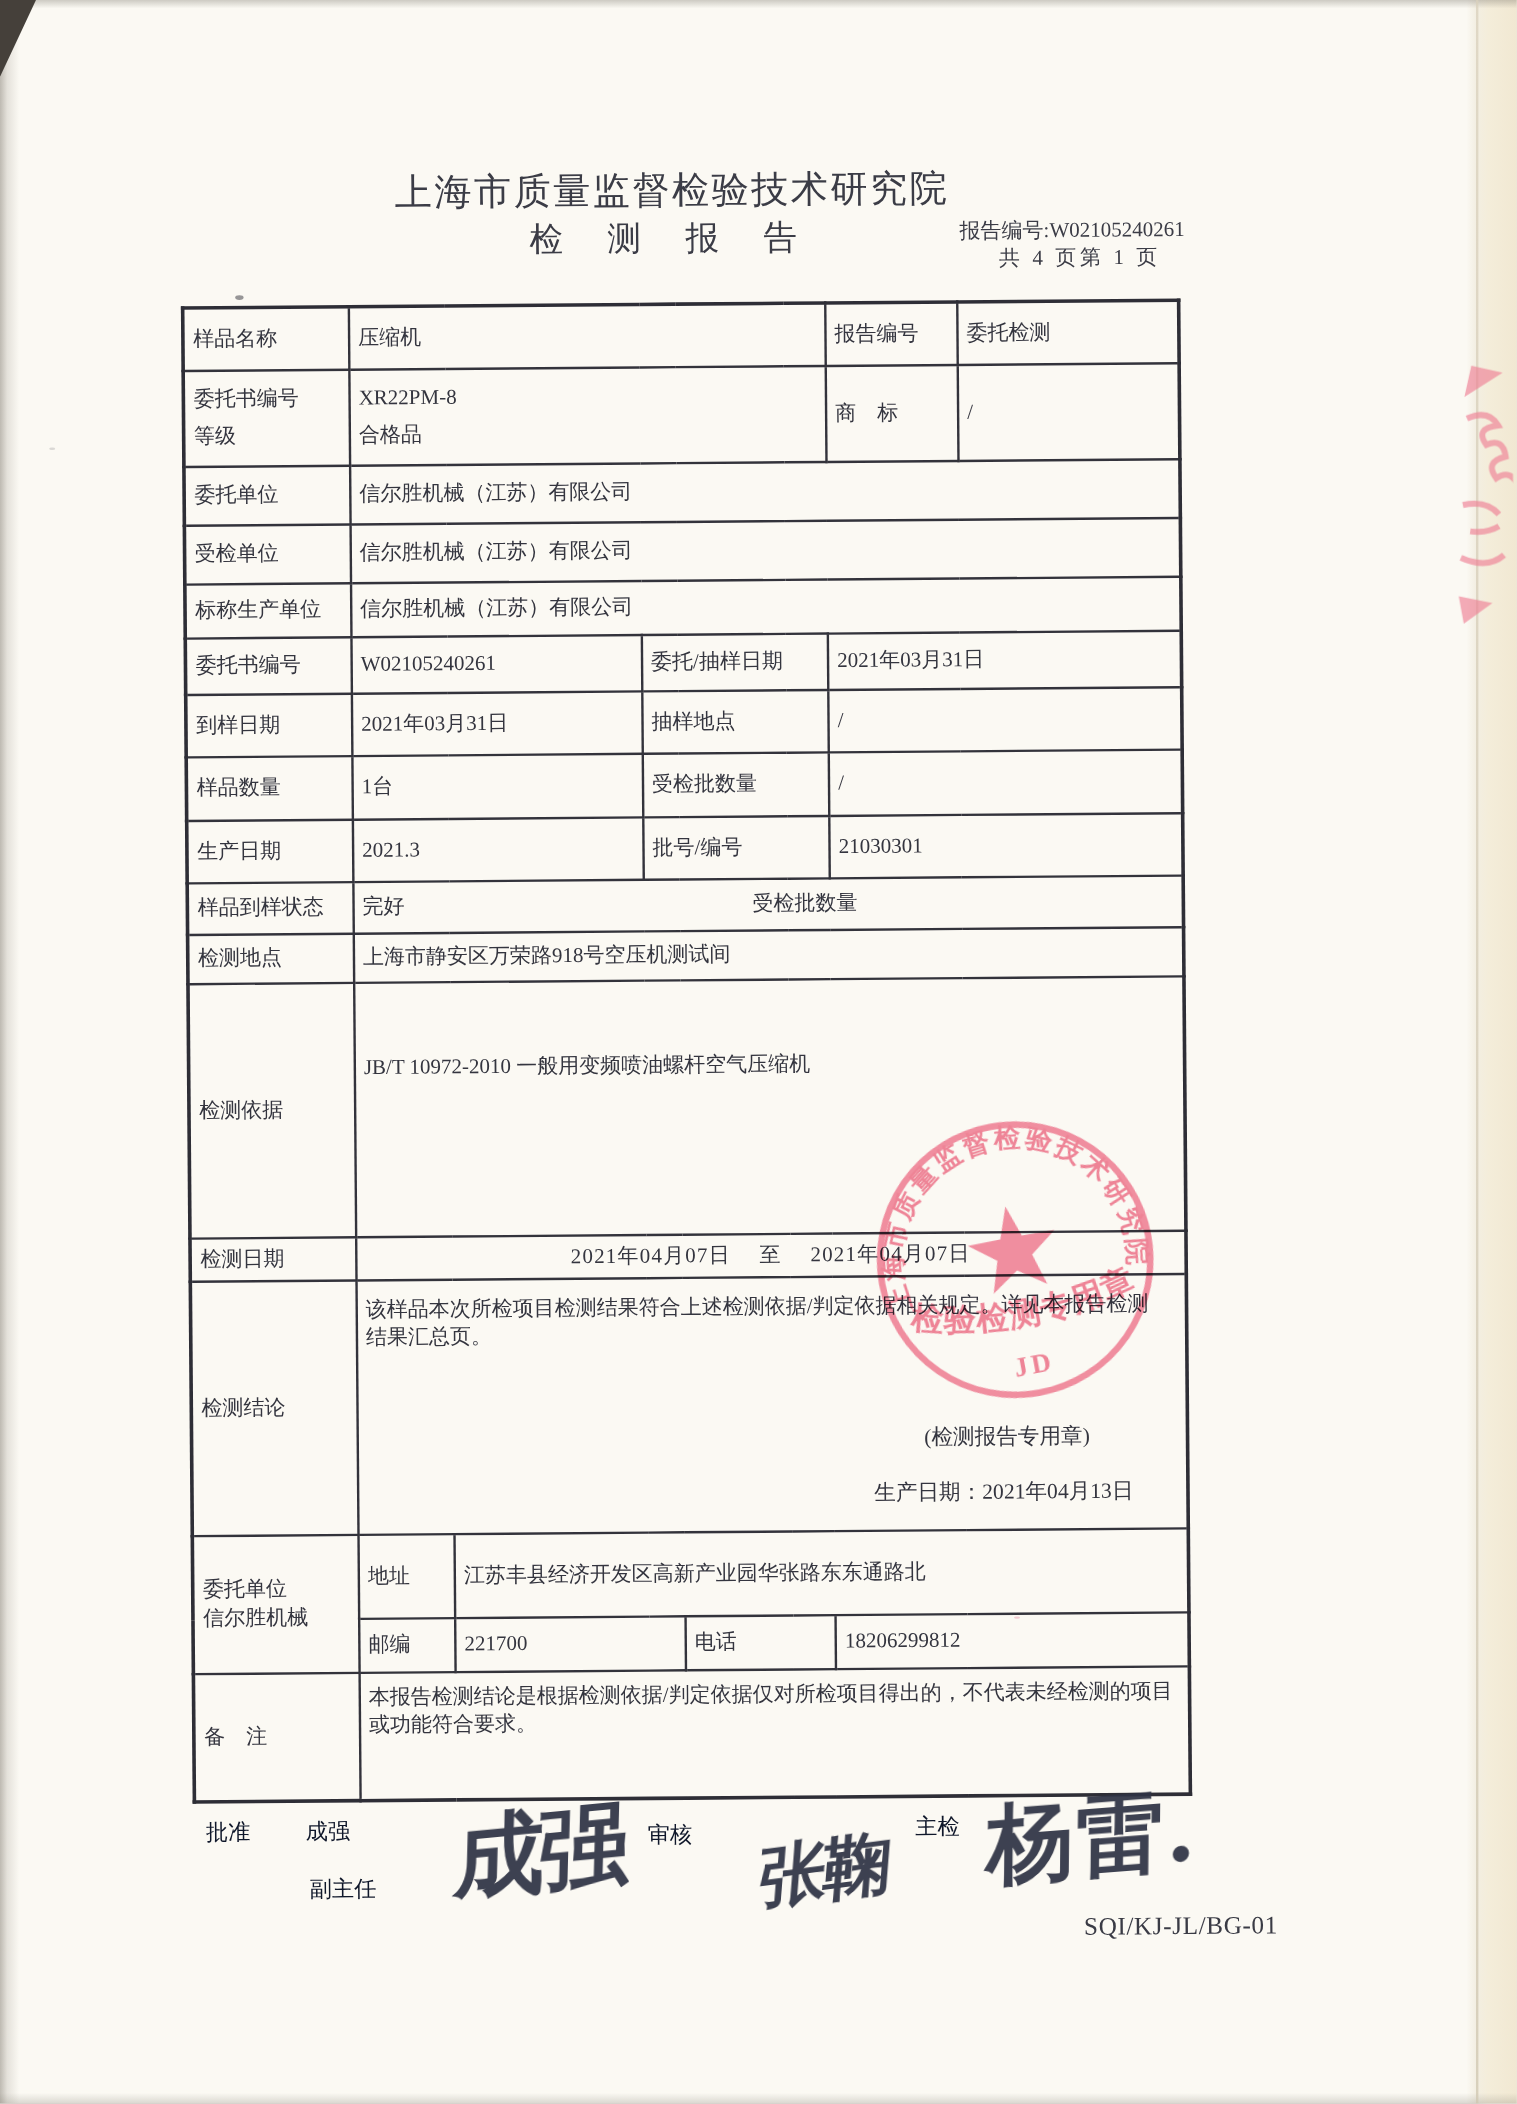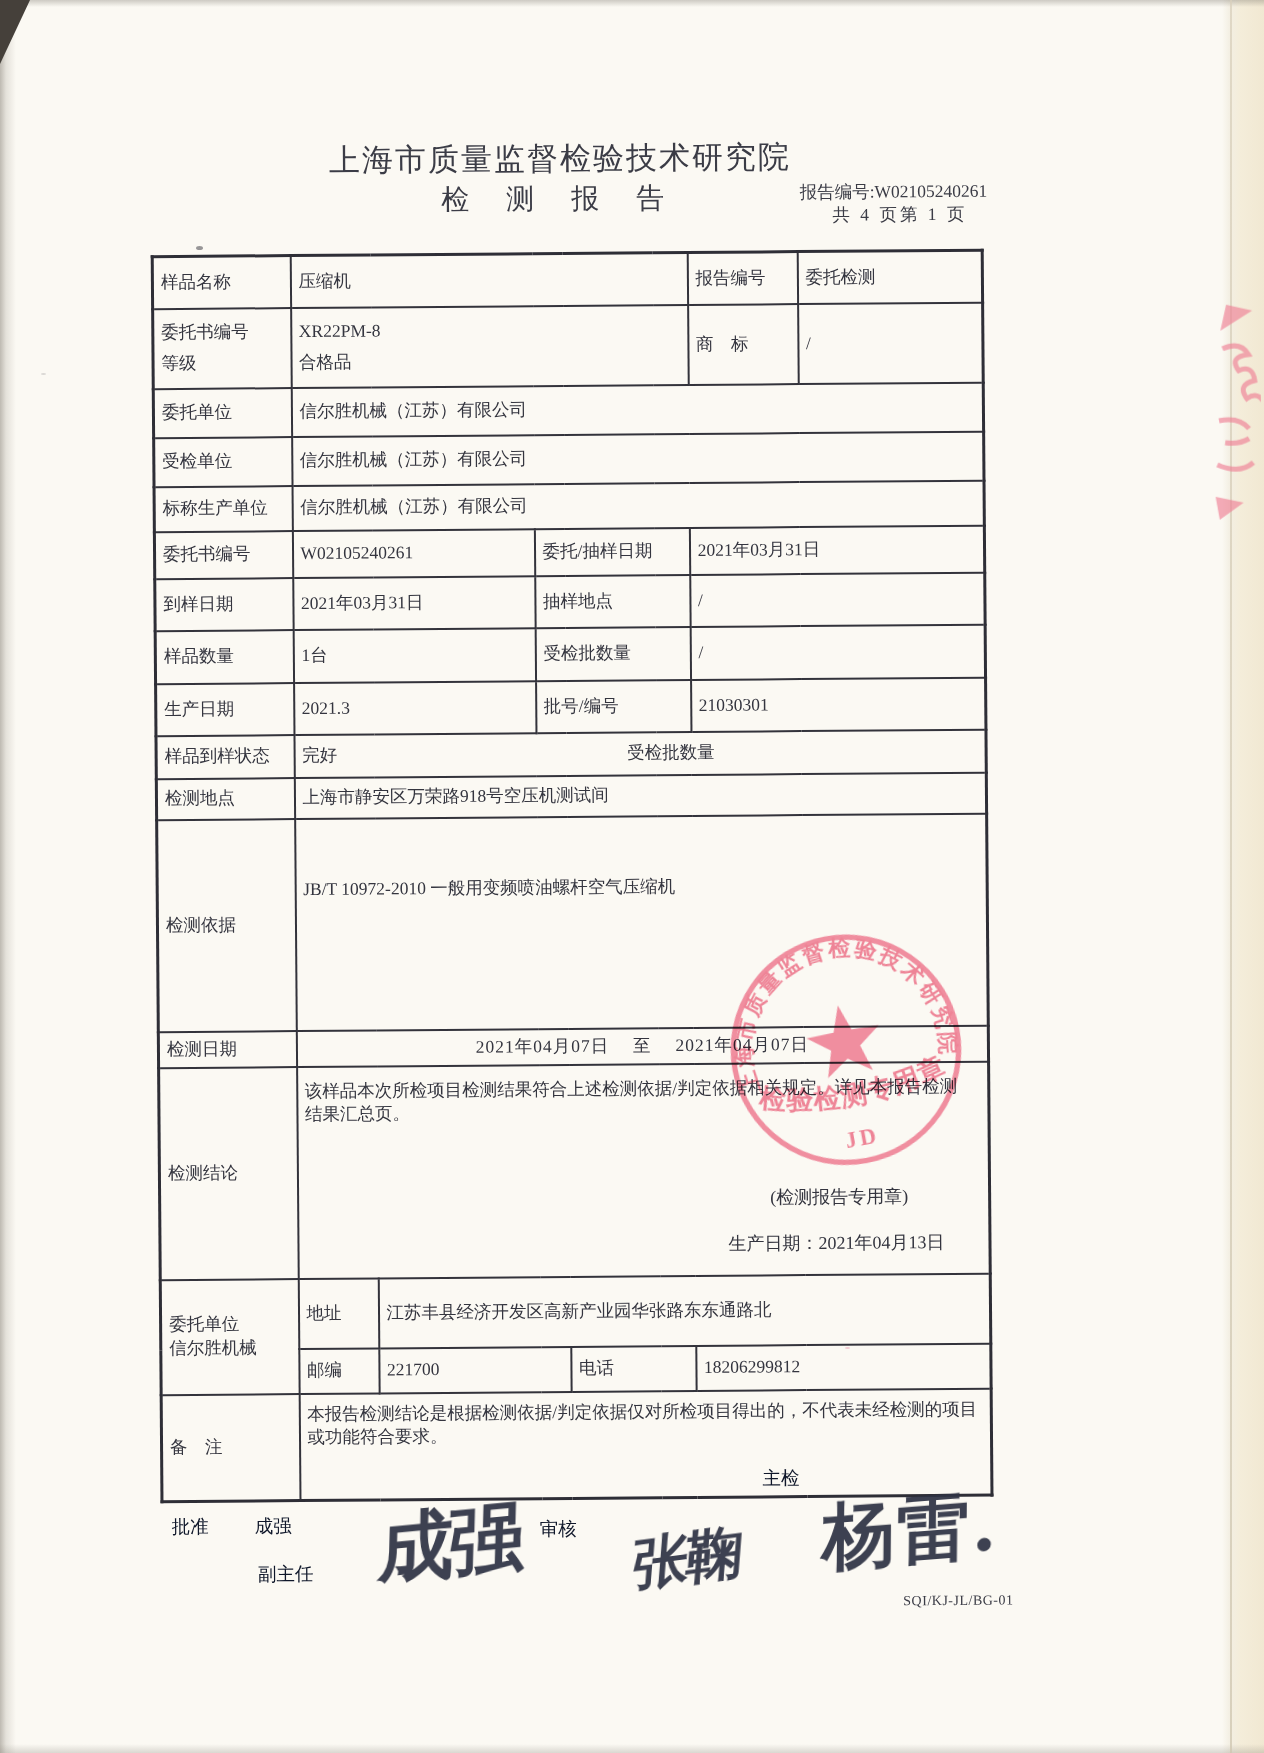--- a/index.html
+++ b/index.html
@@ -94,21 +94,21 @@
   
   .f-label{position:absolute;font-size:18.5px;color:#0f172a;}
   .sig{
     position:absolute;font-weight:700;color:#2f3344;
     filter:blur(.35px);opacity:.93;white-space:nowrap;
     font-family:"DejaVu Serif","Liberation Serif",serif;
   }
   .sig1{left:372px;top:1492px;font-size:76px;transform:rotate(-5deg) skewX(-7deg);letter-spacing:-5px;}
   .sig2{left:626px;top:1522px;font-size:57px;transform:rotate(-7deg) skewX(-12deg);letter-spacing:-3px;}
   .sig3{left:816px;top:1486px;font-size:73px;transform:rotate(-4deg) skewX(-5deg);letter-spacing:2px;}
-  .doc-code{position:absolute;left:897px;top:1596px;font-size:14px;color:#3a3b45;letter-spacing:.5px;}
+  .doc-code{position:absolute;left:897px;top:1596px;font-size:21px;color:#3a3b45;letter-spacing:.5px;}
 </style>
 </head>
 <body>
 
 <div class="paper"></div>
 <div class="corner-wedge"></div>
 <div class="crease"></div>
 <div class="specks"></div>
 
 <div class="content">
@@ -256,17 +256,17 @@
     <path d="M10 116 q20 -4 30 8 M16 138 q14 2 24 -4 M8 160 q22 10 36 -2" fill="none" stroke="#ef7f95" stroke-width="5"></path>
     <polygon points="6,192 34,198 10,215" fill="#ef7f95"></polygon>
   </svg>
 
   <div class="f-label" style="left:166px;top:1511px;">批准</div>
   <div class="f-label" style="left:249px;top:1511px;">成强</div>
   <div class="f-label" style="left:252px;top:1559px;">副主任</div>
   <div class="sig sig1">成强</div>
   <div class="f-label" style="left:518px;top:1516px;margin-left:16px;">审核</div>
   <div class="sig sig2">张鞠</div>
-  <div class="f-label" style="left:757px;top:1467px;text-align:center;">主检</div>
+  <div class="f-label" style="left:757px;top:1511px;text-align:center;">主检</div>
   <div class="sig sig3">杨雷.</div>
   <div class="doc-code">SQI/KJ-JL/BG-01</div>
 
 </div>
 
 </body></html>

